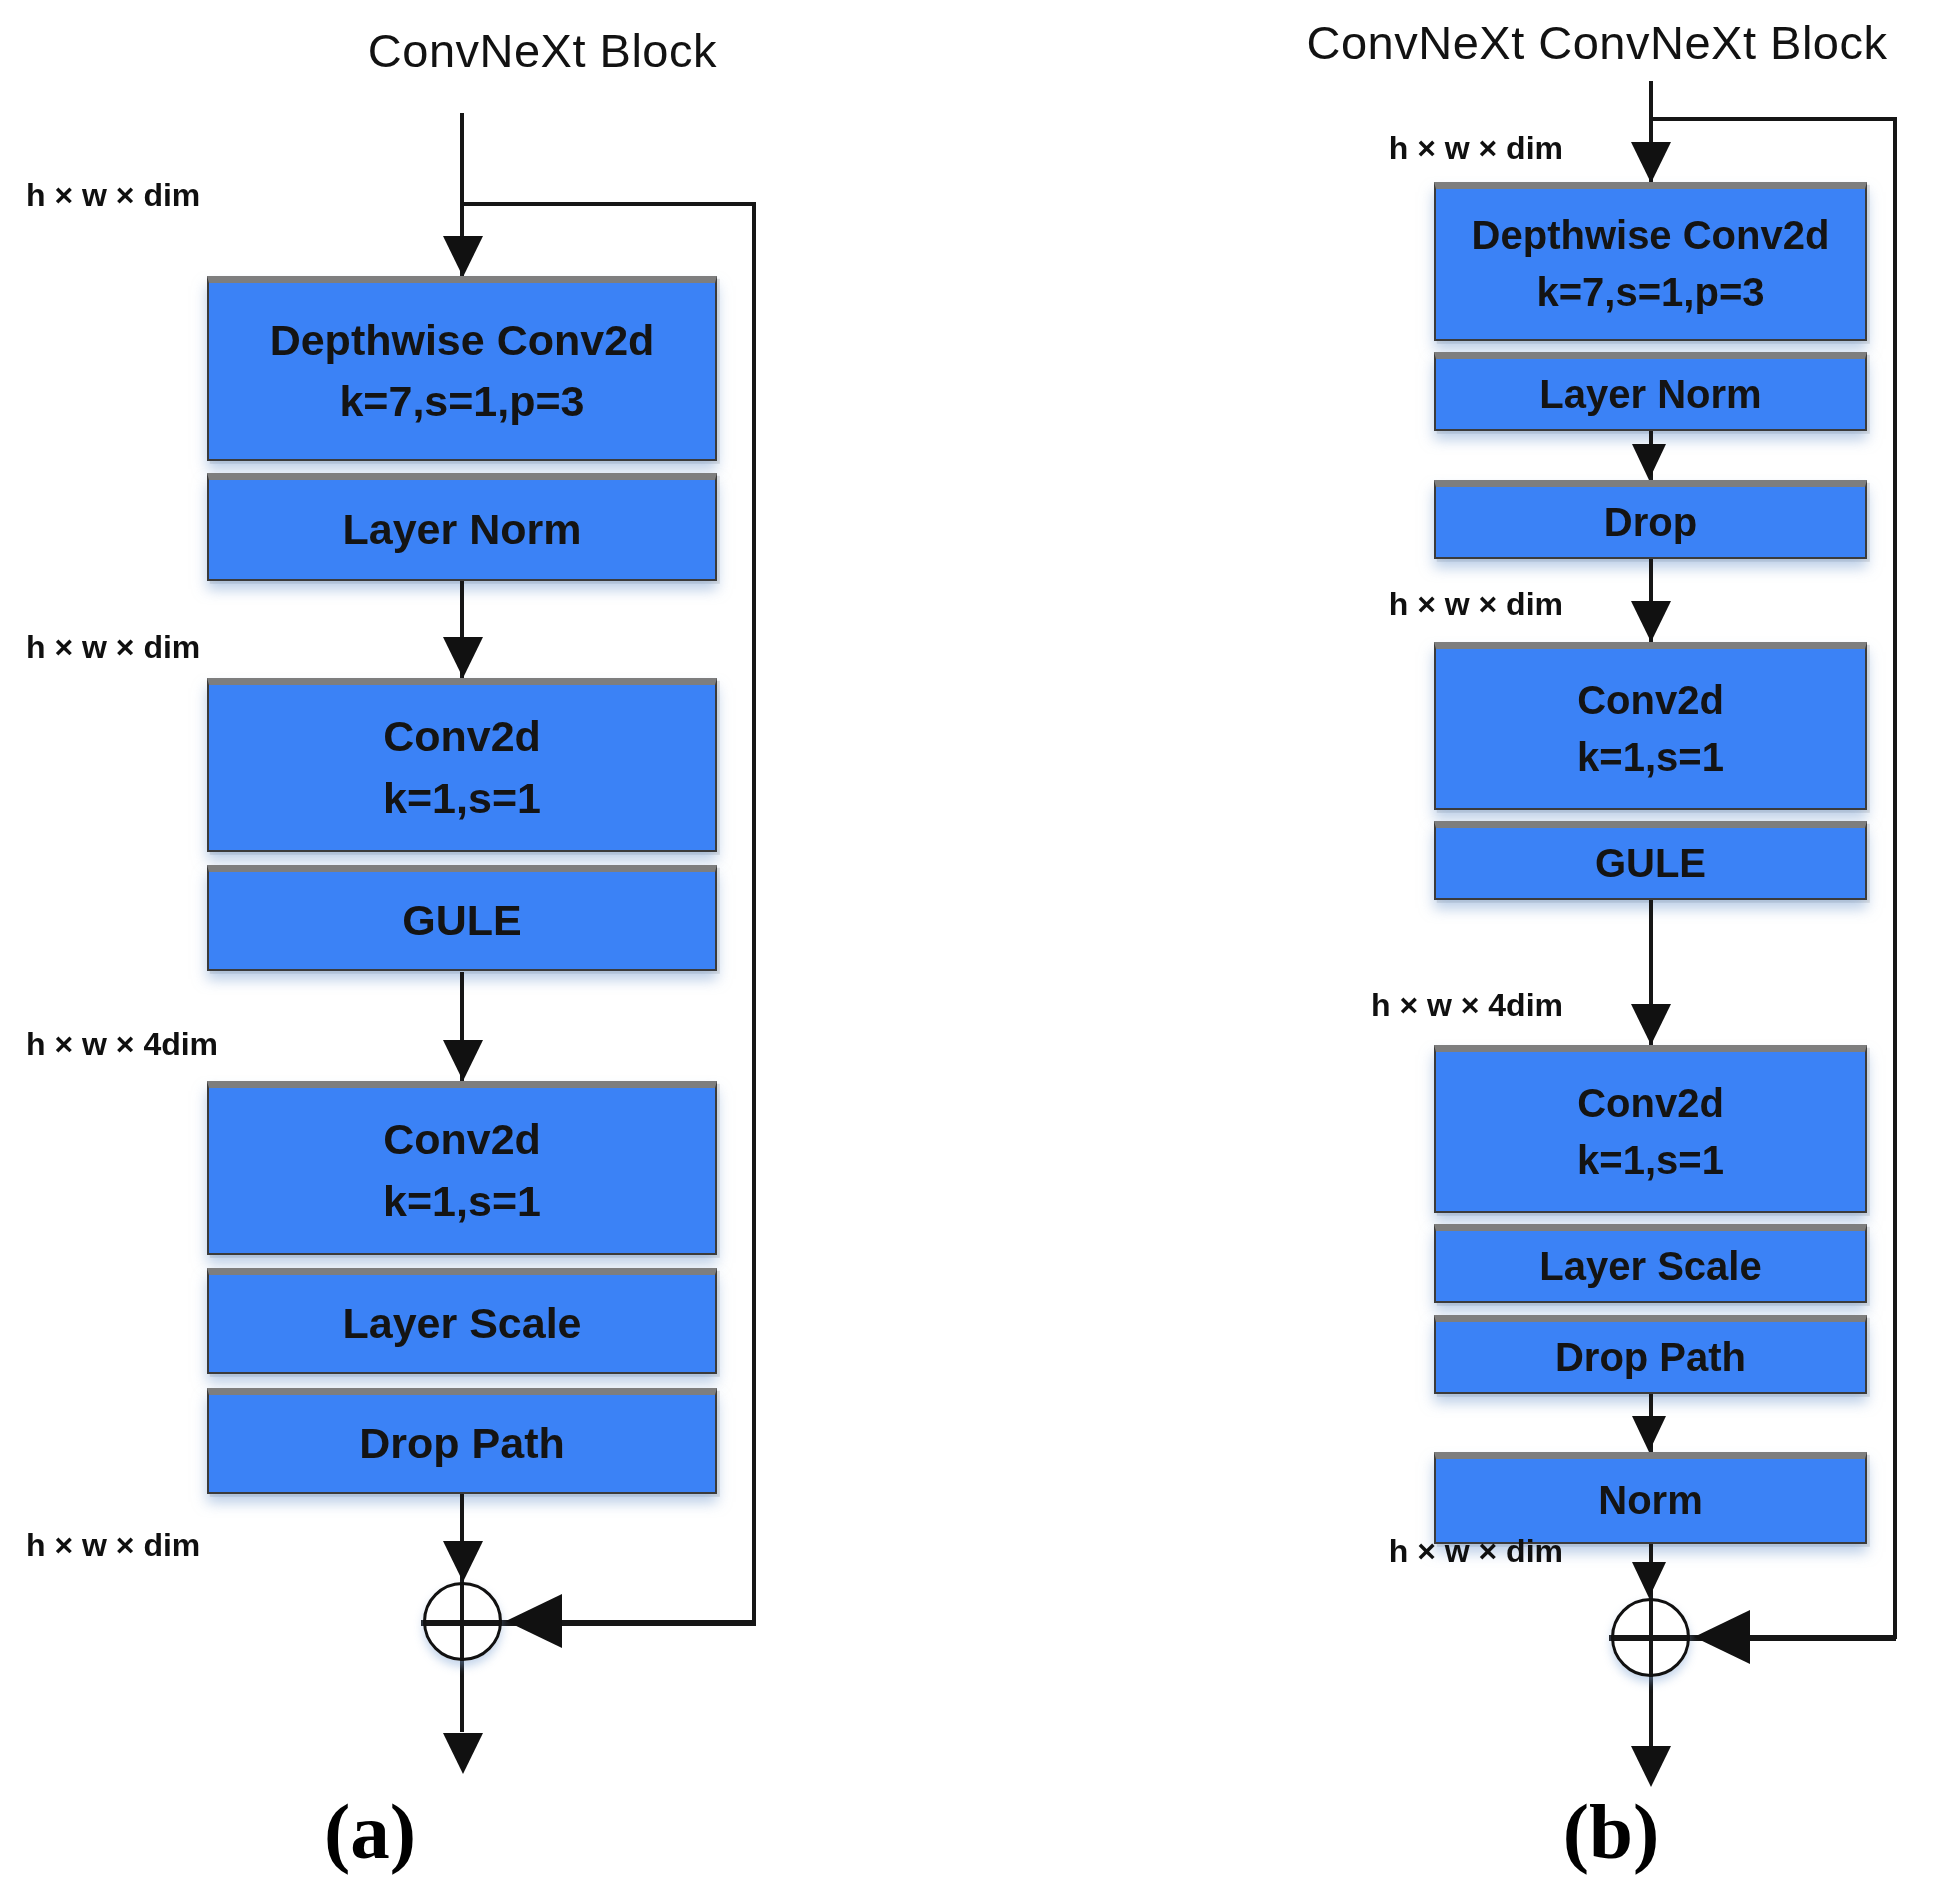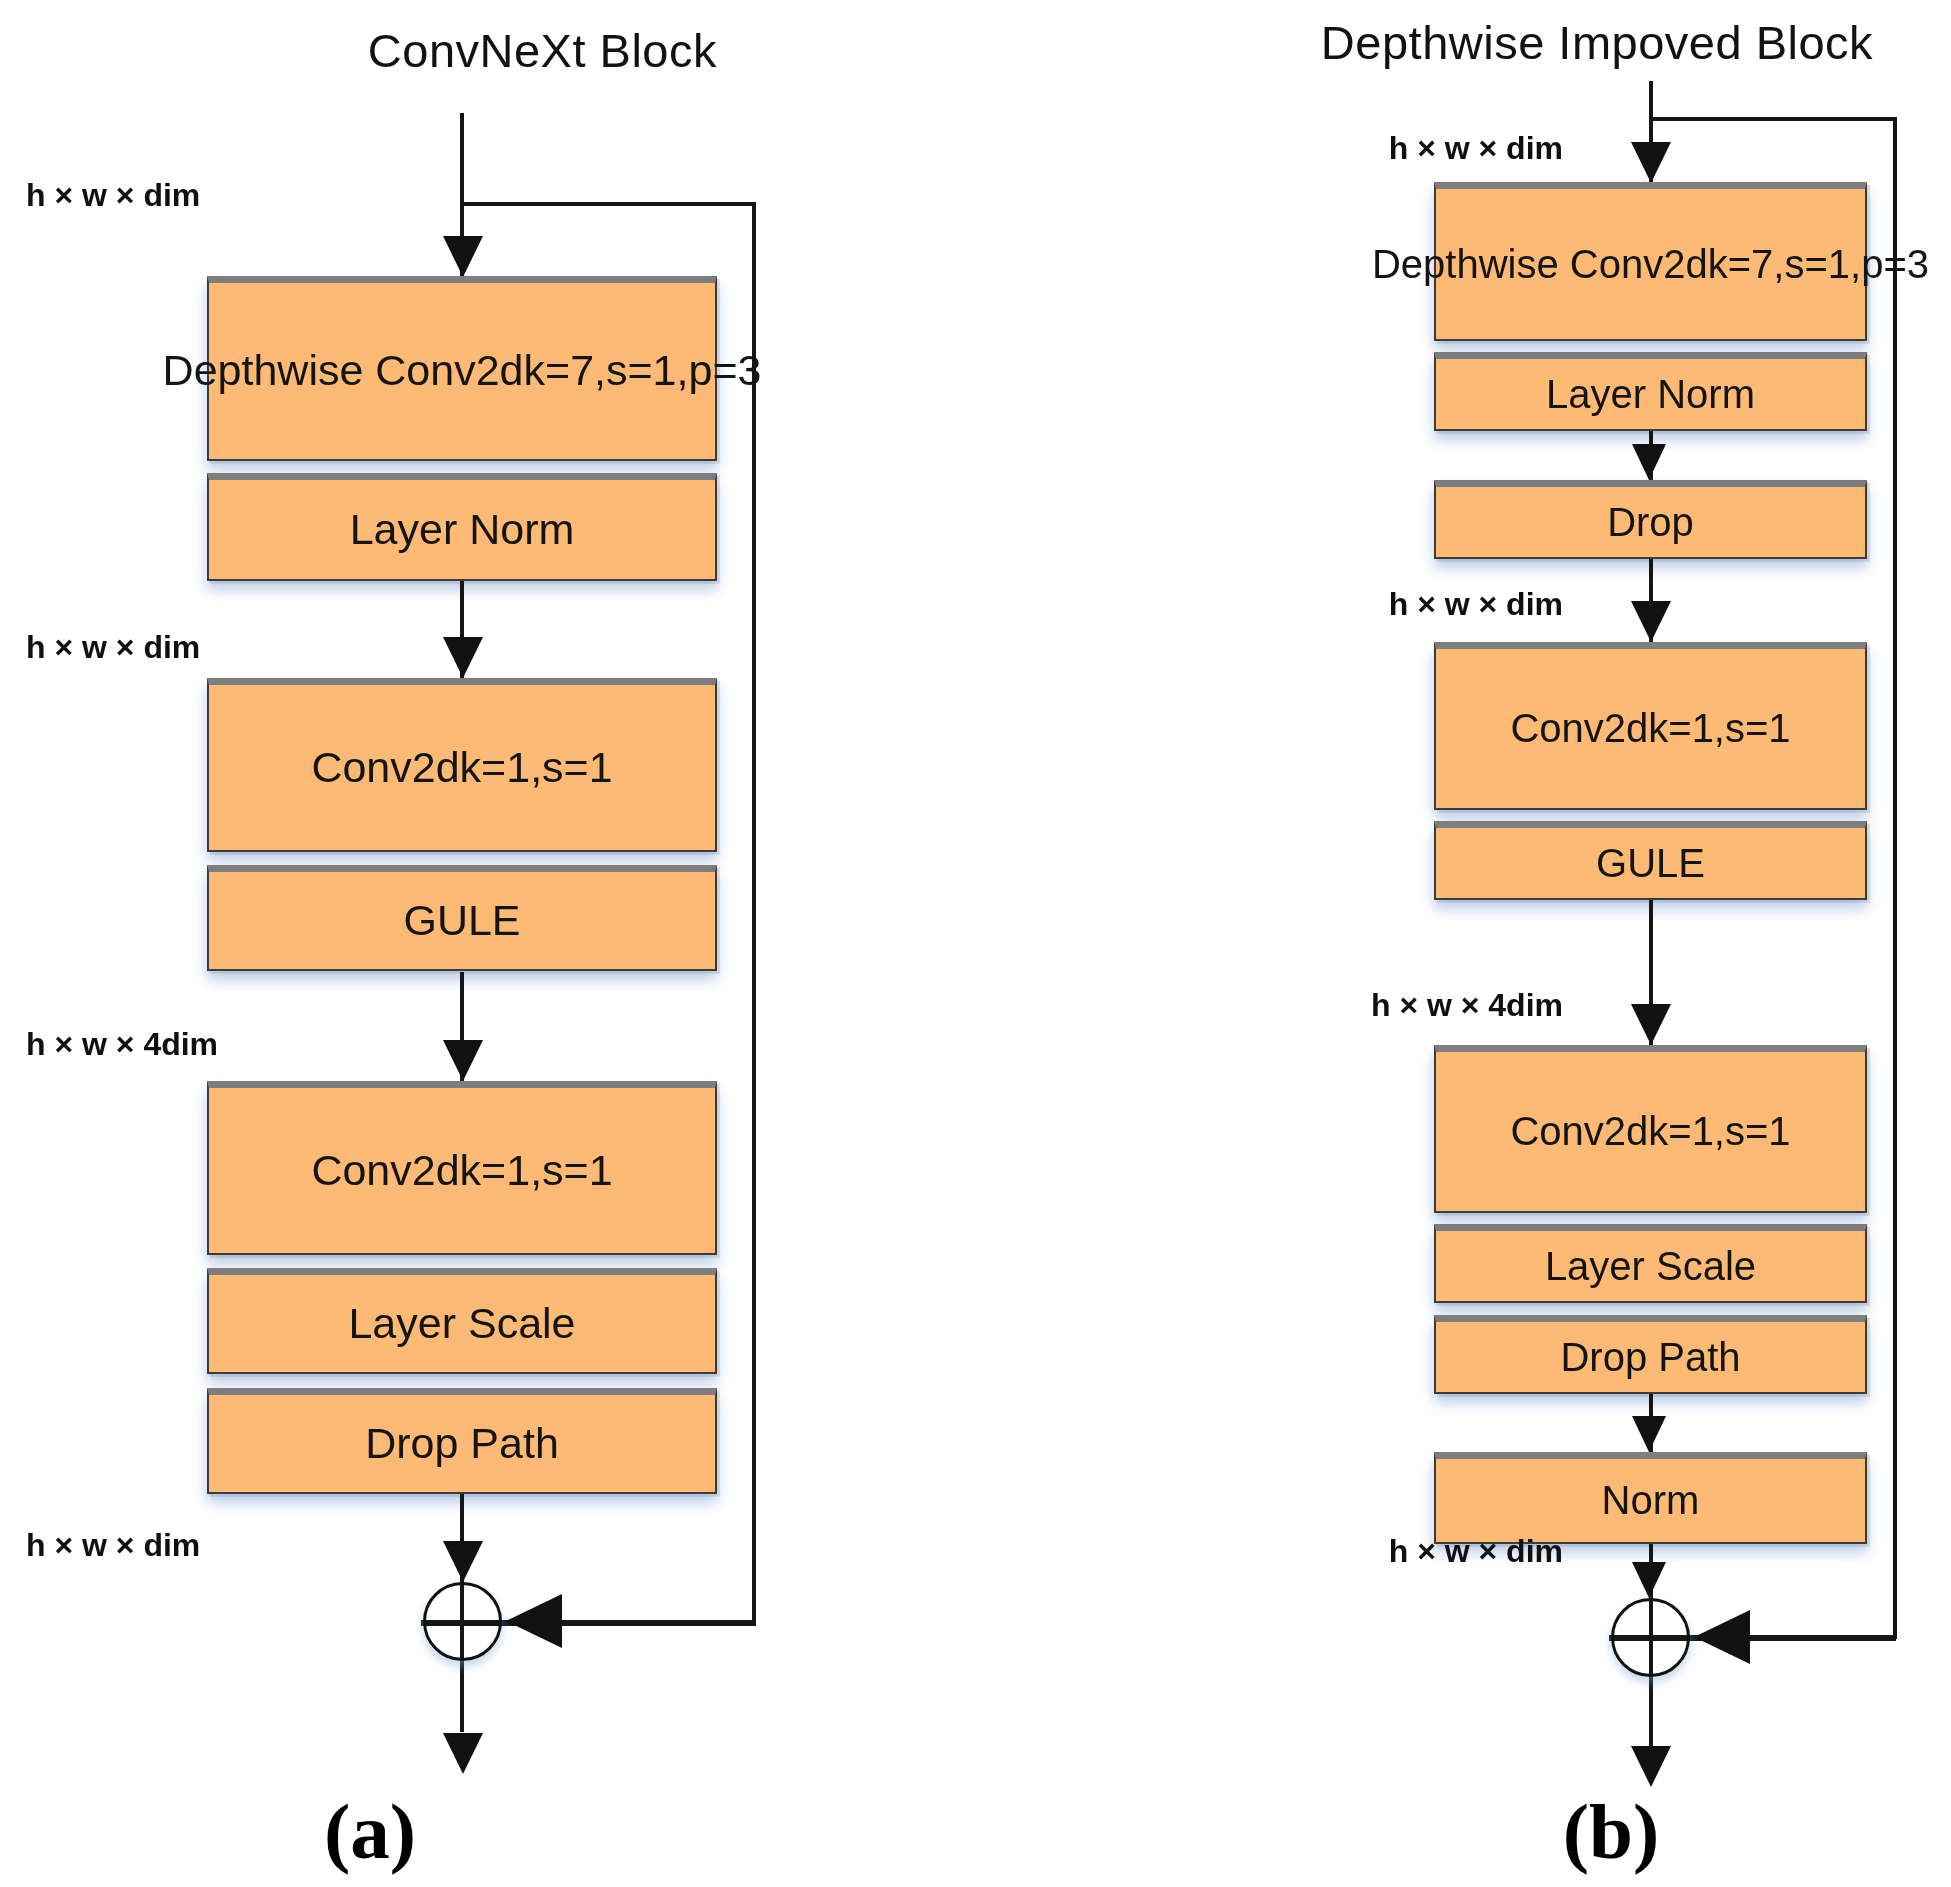--- a/index.html
+++ b/index.html
@@ -16,28 +16,30 @@
   .title {
     position: absolute;
     font-size: 47px;
     letter-spacing: 0.5px;
     text-align: center;
     color: #121212;
     white-space: nowrap;
   }
   .box {
     position: absolute;
-    background: #fdba74;
+    background: #3b82f6;
     border: 2.8px solid #3b3b3b;
     border-top: 7.5px solid #7e7e7e;
     box-shadow: 0 8.5px 13px rgba(125, 162, 210, 0.55), 2.8px 2.8px 0 rgba(130,130,130,0.25);
     display: flex;
+    flex-direction: column;
     justify-content: center;
     align-items: center;
     text-align: center;
+    font-weight: bold;
   }
   .box .bl { line-height: 1.42; white-space: nowrap; }
   .col-a .box { font-size: 43px; }
   .col-b .box { font-size: 40px; }
   .dimlabel {
     position: absolute;
     font-size: 32px;
     color: #101010;
     white-space: nowrap;
     font-weight: bold;
@@ -142,21 +144,21 @@
     <div class="hline-thick" style="left:421px; top:1620px; width:335px;"></div>
     <div class="sumcircle" style="left:423px; top:1582px;"></div>
     <div class="arrow-left" style="left:506px; top:1594px;"></div>
 
     <div class="arrow-down" style="left:443px; top:1733px;"></div>
 
     <div class="caption" style="left:276px; top:1787px;">(a)</div>
   </div>
 
   <div class="col-b">
-    <div class="title" style="left:1277px; top:15px; width:640px;">Depthwise Impoved Block</div>
+    <div class="title" style="left:1277px; top:15px; width:640px;">ConvNeXt ConvNeXt Block</div>
 
     <div class="vline" style="left:1649px; top:81px; height:103px;"></div>
     <div class="hline" style="left:1651px; top:117px; width:246px;"></div>
     <div class="vline" style="left:1893px; top:117px; height:1522px;"></div>
     <div class="arrow-down" style="left:1631px; top:142px;"></div>
 
     <div class="dimlabel dim-right" style="left:1205px; top:130px; width:358px;">h × w × dim</div>
 
     <div class="box" style="left:1434px; top:182px; width:433px; height:159px;">
       <div class="bl">Depthwise Conv2d</div>

